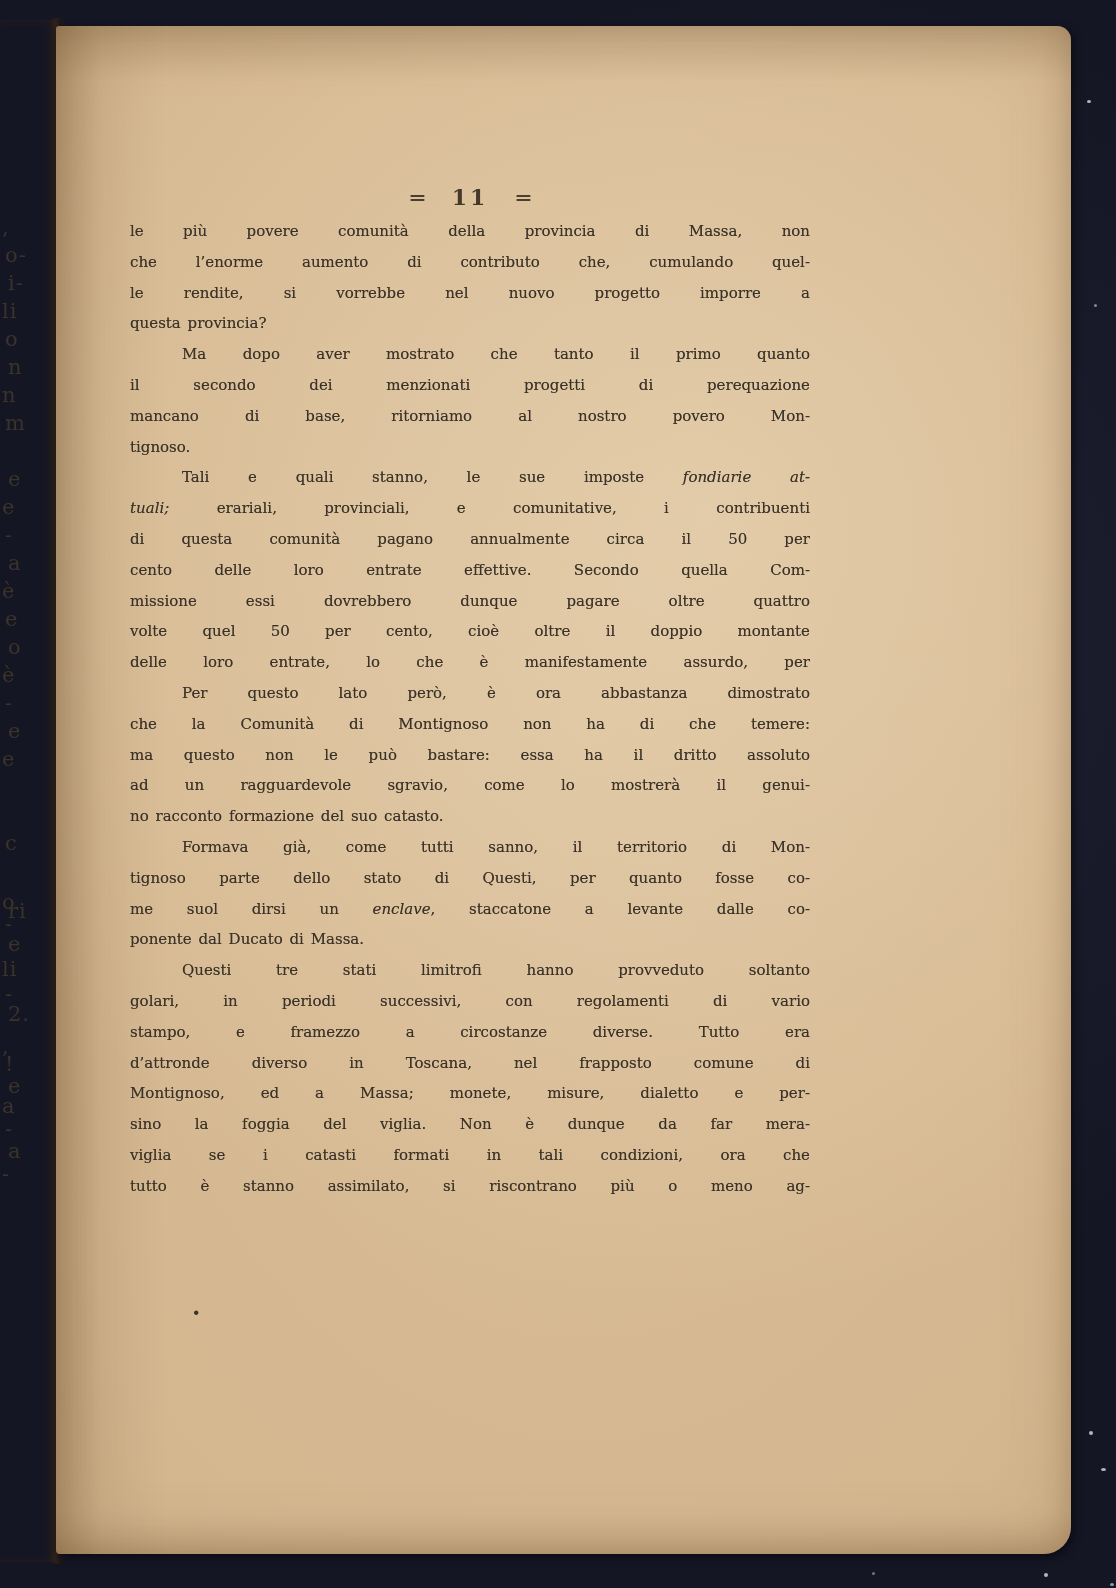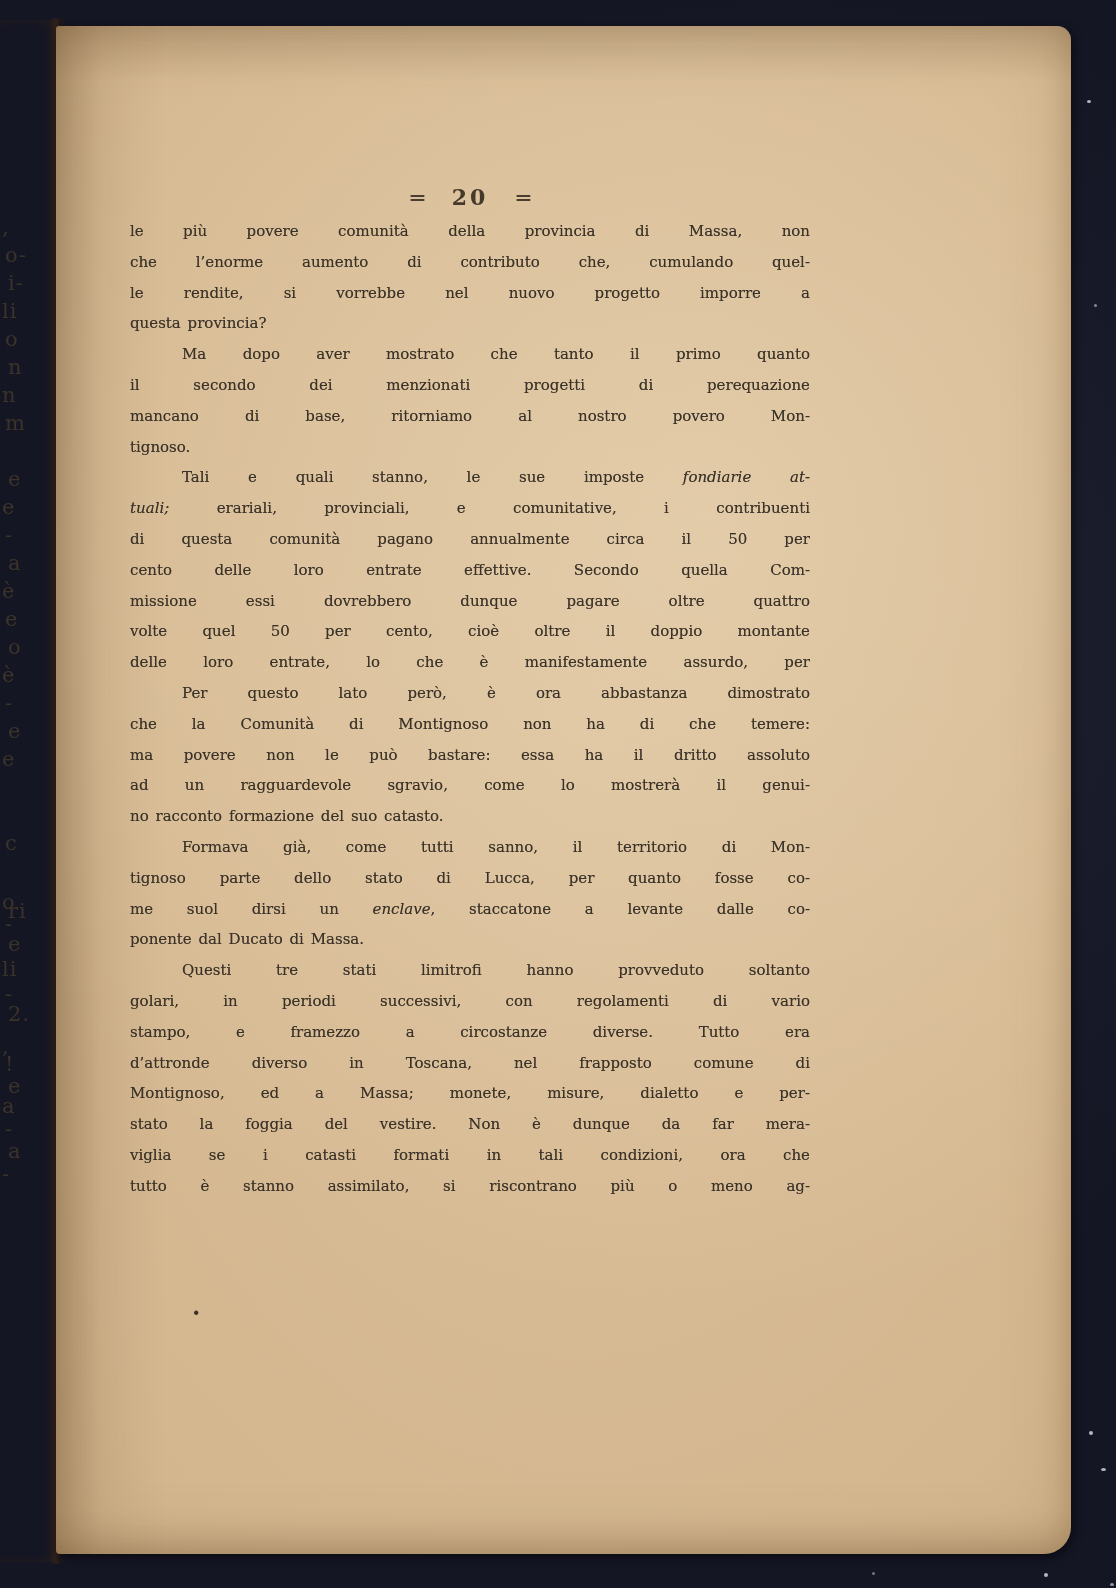--- a/index.html
+++ b/index.html
@@ -123,54 +123,54 @@
         <div class="fragment" style="top: 1098px; left: 5px;">-</div>
         <div class="fragment" style="top: 1120px; left: 8px;">a</div>
         <div class="fragment" style="top: 1143px; left: 2px;">-</div>
       </div>
   </div>
 
   <div class="gutter-shadow"></div>
 
   <div class="main-page">
     <div class="page-header">
-      <span class="header-mark">=</span><span class="page-num">20</span><span class="header-mark">=</span>
+      <span class="header-mark">=</span><span class="page-num">11</span><span class="header-mark">=</span>
     </div>
 
     <div class="textblock" id="textblock">
         <div class="line"><span>le più povere comunità della provincia di Massa, non</span><span class="em"></span><span></span></div>
         <div class="line"><span>che l’enorme aumento di contributo che, cumulando quel-</span><span class="em"></span><span></span></div>
         <div class="line"><span>le rendite, si vorrebbe nel nuovo progetto imporre a</span><span class="em"></span><span></span></div>
         <div class="line endline"><span>questa provincia?</span><span class="em"></span><span></span></div>
         <div class="line indent"><span>Ma dopo aver mostrato che tanto il primo quanto</span><span class="em"></span><span></span></div>
         <div class="line"><span>il secondo dei menzionati progetti di perequazione</span><span class="em"></span><span></span></div>
         <div class="line"><span>mancano di base, ritorniamo al nostro povero Mon-</span><span class="em"></span><span></span></div>
         <div class="line endline"><span>tignoso.</span><span class="em"></span><span></span></div>
         <div class="line indent"><span>Tali e quali stanno, le sue imposte </span><span class="em">fondiarie at-</span><span></span></div>
         <div class="line"><span></span><span class="em">tuali;</span><span> erariali, provinciali, e comunitative, i contribuenti</span></div>
         <div class="line"><span>di questa comunità pagano annualmente circa il 50 per</span><span class="em"></span><span></span></div>
         <div class="line"><span>cento delle loro entrate effettive. Secondo quella Com-</span><span class="em"></span><span></span></div>
         <div class="line"><span>missione essi dovrebbero dunque pagare oltre quattro</span><span class="em"></span><span></span></div>
         <div class="line"><span>volte quel 50 per cento, cioè oltre il doppio montante</span><span class="em"></span><span></span></div>
         <div class="line"><span>delle loro entrate, lo che è manifestamente assurdo, per</span><span class="em"></span><span></span></div>
         <div class="line indent"><span>Per questo lato però, è ora abbastanza dimostrato</span><span class="em"></span><span></span></div>
         <div class="line"><span>che la Comunità di Montignoso non ha di che temere:</span><span class="em"></span><span></span></div>
-        <div class="line"><span>ma povere non le può bastare: essa ha il dritto assoluto</span><span class="em"></span><span></span></div>
+        <div class="line"><span>ma questo non le può bastare: essa ha il dritto assoluto</span><span class="em"></span><span></span></div>
         <div class="line"><span>ad un ragguardevole sgravio, come lo mostrerà il genui-</span><span class="em"></span><span></span></div>
         <div class="line endline"><span>no racconto formazione del suo catasto.</span><span class="em"></span><span></span></div>
         <div class="line indent"><span>Formava già, come tutti sanno, il territorio di Mon-</span><span class="em"></span><span></span></div>
-        <div class="line"><span>tignoso parte dello stato di Lucca, per quanto fosse co-</span><span class="em"></span><span></span></div>
+        <div class="line"><span>tignoso parte dello stato di Questi, per quanto fosse co-</span><span class="em"></span><span></span></div>
         <div class="line"><span>me suol dirsi un </span><span class="em">enclave</span><span>, staccatone a levante dalle co-</span></div>
         <div class="line endline"><span>ponente dal Ducato di Massa.</span><span class="em"></span><span></span></div>
         <div class="line indent"><span>Questi tre stati limitrofi hanno provveduto soltanto</span><span class="em"></span><span></span></div>
         <div class="line"><span>golari, in periodi successivi, con regolamenti di vario</span><span class="em"></span><span></span></div>
         <div class="line"><span>stampo, e framezzo a circostanze diverse. Tutto era</span><span class="em"></span><span></span></div>
         <div class="line"><span>d’attronde diverso in Toscana, nel frapposto comune di</span><span class="em"></span><span></span></div>
         <div class="line"><span>Montignoso, ed a Massa; monete, misure, dialetto e per-</span><span class="em"></span><span></span></div>
-        <div class="line"><span>stato la foggia del vestire. Non è dunque da far mera-</span><span class="em"></span><span></span></div>
+        <div class="line"><span>sino la foggia del viglia. Non è dunque da far mera-</span><span class="em"></span><span></span></div>
         <div class="line"><span>viglia se i catasti formati in tali condizioni, ora che</span><span class="em"></span><span></span></div>
         <div class="line"><span>tutto è stanno assimilato, si riscontrano più o meno ag-</span><span class="em"></span><span></span></div>
       </div>
 
     <div class="stray-dot">.</div>
   </div>
 
   <div class="speck s1"></div>
   <div class="speck s2"></div>
   <div class="speck s3"></div>

